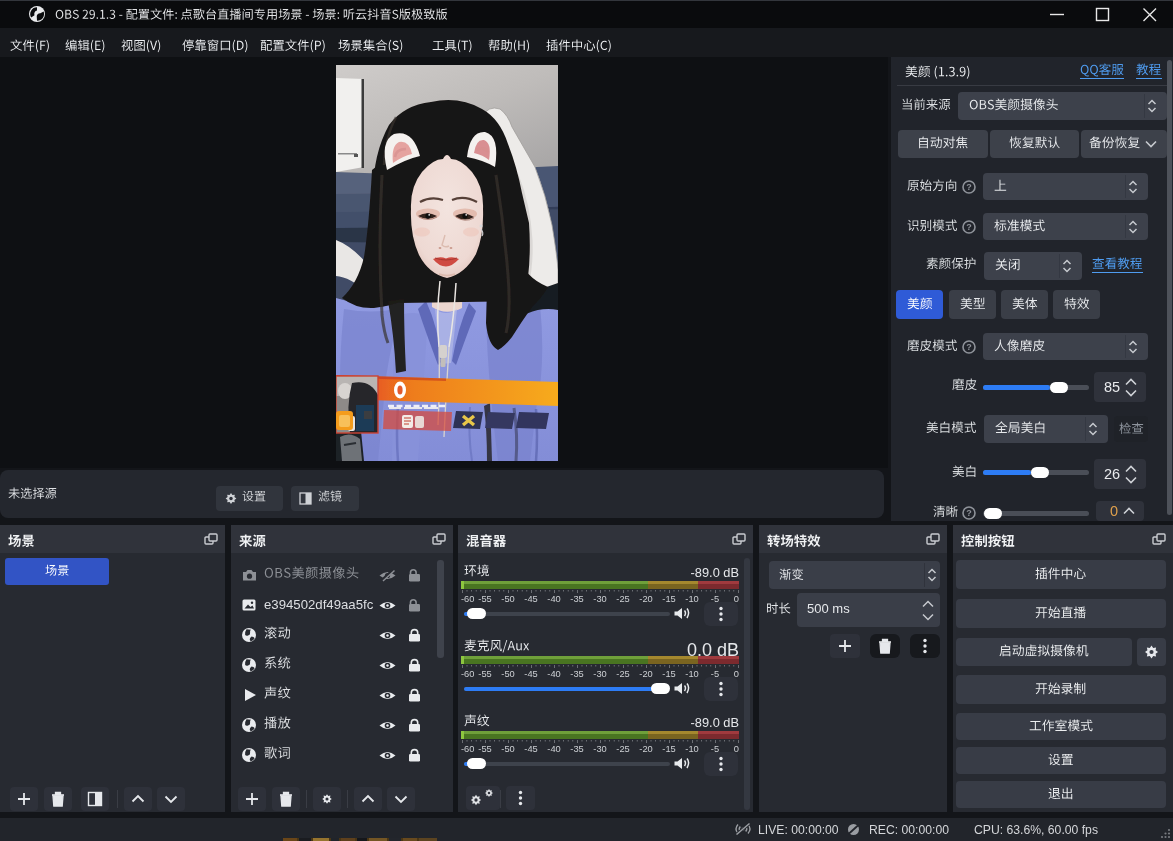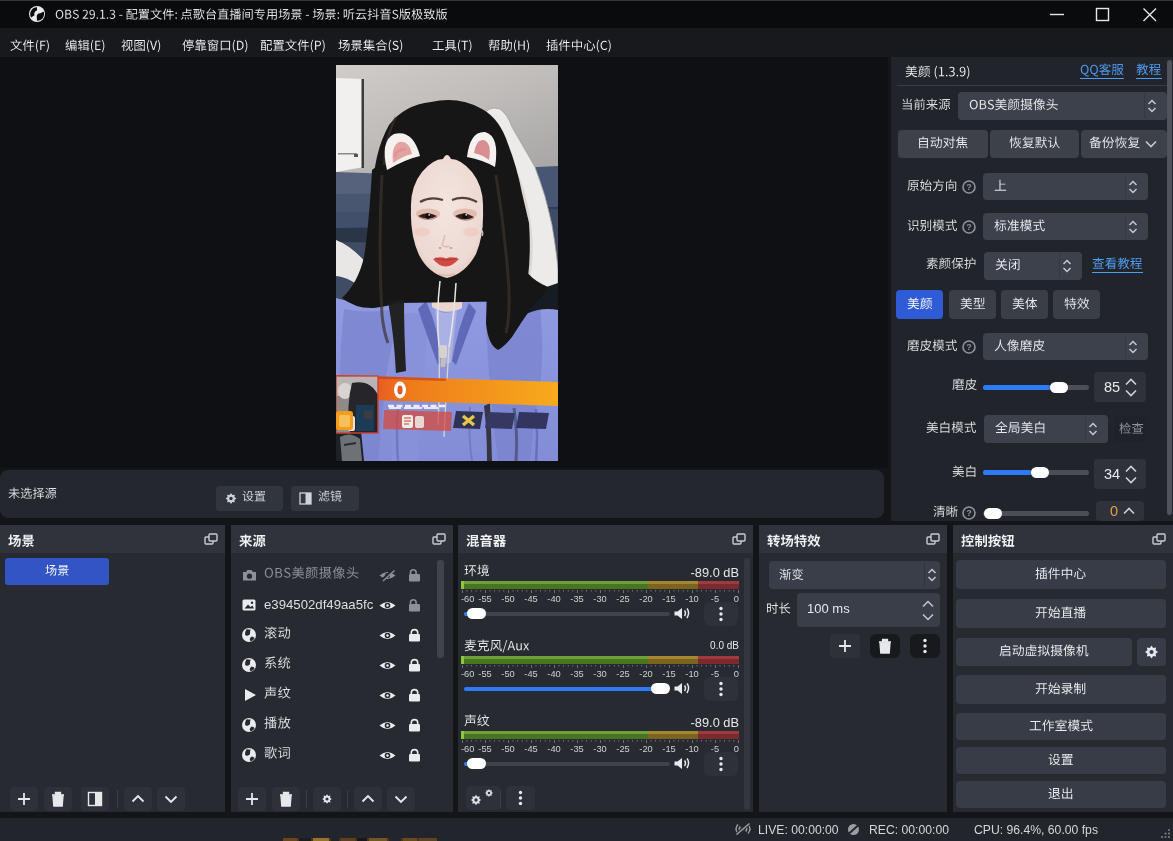--- a/index.html
+++ b/index.html
@@ -727,21 +727,21 @@
         <g fill="#e6e8eb" transform="translate(0,11.26) scale(0.012800,-0.012800)">
           <use href="#gR_cid46903" x="0"></use>
           <use href="#gR_cid10849" x="1000"></use>
           <use href="#gR_cid44285" x="2000"></use>
           <use href="#gR_cid00016" x="3000"></use>
           <use href="#gR_cid00034" x="3392"></use>
           <use href="#gR_cid00086" x="4000"></use>
           <use href="#gR_cid00089" x="4607"></use>
         </g>
       </svg>
-      <div style="position:absolute;top:640px;font-family:'Liberation Sans',sans-serif;font-size:10px;color:#e6e8eb;font-weight:400;white-space:nowrap;line-height:1.2;right:434px;">0.0 dB</div>
+      <div style="position:absolute;top:640px;font-family:'Liberation Sans',sans-serif;font-size:18px;color:#e6e8eb;font-weight:400;white-space:nowrap;line-height:1.2;right:434px;">0.0 dB</div>
       <div style="position:absolute;left:461px;top:656px;width:187px;height:3px;background:#6fa03a;"></div>
       <div style="position:absolute;left:461px;top:659px;width:187px;height:5px;background:#497521;"></div>
       <div style="position:absolute;left:648px;top:656px;width:50px;height:3px;background:#a5882e;"></div>
       <div style="position:absolute;left:648px;top:659px;width:50px;height:5px;background:#7a6420;"></div>
       <div style="position:absolute;left:698px;top:656px;width:41px;height:3px;background:#a03a3e;"></div>
       <div style="position:absolute;left:698px;top:659px;width:41px;height:5px;background:#7c2a2e;"></div>
       <div style="position:absolute;left:461px;top:656px;width:3px;height:8px;background:#8dc63f;"></div>
       <svg style="position:absolute;left:461px;top:664.5px;" width="280" height="4">
         <rect x="1.0" y="0" width="0.8" height="3" fill="#7d8086"></rect>
         <rect x="5.6" y="0" width="0.8" height="1.5" fill="#7d8086"></rect>
@@ -971,21 +971,21 @@
         <path d="M1.5 5 L5 1.5 L8.5 5" fill="none" stroke="#c6c9ce" stroke-width="1.5"></path>
         <path d="M1.5 9 L5 12.5 L8.5 9" fill="none" stroke="#c6c9ce" stroke-width="1.5"></path>
       </svg>
       <svg style="position:absolute;left:766.0px;top:602.0px;overflow:visible" width="30" height="18">
         <g fill="#e3e5e8" transform="translate(0,10.91) scale(0.012400,-0.012400)">
           <use href="#gR_cid20241" x="0"></use>
           <use href="#gR_cid42842" x="1000"></use>
         </g>
       </svg>
       <div style="position:absolute;left:797px;top:593px;width:143px;height:34px;background:#3a3e48;border-radius:4px;"></div>
-      <div style="position:absolute;top:601px;font-family:'Liberation Sans',sans-serif;font-size:13px;color:#e6e8eb;font-weight:400;white-space:nowrap;line-height:1.2;left:807px;">100 ms</div>
+      <div style="position:absolute;top:601px;font-family:'Liberation Sans',sans-serif;font-size:13px;color:#e6e8eb;font-weight:400;white-space:nowrap;line-height:1.2;left:807px;">500 ms</div>
       <svg style="position:absolute;left:922px;top:600px;" width="12" height="8">
         <path d="M1 6.5 L6 1.5 L11 6.5" fill="none" stroke="#c6c9ce" stroke-width="1.5"></path>
       </svg>
       <svg style="position:absolute;left:922px;top:613px;" width="12" height="8">
         <path d="M1 1.5 L6 6.5 L11 1.5" fill="none" stroke="#c6c9ce" stroke-width="1.5"></path>
       </svg>
       <div style="position:absolute;left:830px;top:634px;width:30px;height:24px;background:#2e313a;border-radius:4px;"></div>
       <svg style="position:absolute;left:830px;top:634px;" width="30" height="24">
         <path d="M9 12 H21 M15 6 V18" stroke="#e6e8ec" stroke-width="1.8"></path>
       </svg>
@@ -1079,21 +1079,21 @@
           <path d="M3.5 12.5 L16.5 1.5" stroke="#22252b" stroke-width="3"></path>
           <path d="M3.5 12.5 L16.5 1.5" stroke="#9a9da2" stroke-width="1.5"></path>
         </g>
       </svg>
       <div style="position:absolute;top:823px;font-family:'Liberation Sans',sans-serif;font-size:12.2px;color:#d4d6d9;font-weight:400;white-space:nowrap;line-height:1.2;left:758px;">LIVE: 00:00:00</div>
       <svg style="position:absolute;left:847px;top:823px;" width="14" height="13">
         <circle cx="6.5" cy="6.5" r="5.5" fill="#9a9da2"></circle>
         <path d="M1.5 11 L11.5 2" stroke="#22252b" stroke-width="1.8"></path>
       </svg>
       <div style="position:absolute;top:823px;font-family:'Liberation Sans',sans-serif;font-size:12.2px;color:#d4d6d9;font-weight:400;white-space:nowrap;line-height:1.2;left:869px;">REC: 00:00:00</div>
-      <div style="position:absolute;top:823px;font-family:'Liberation Sans',sans-serif;font-size:12.2px;color:#d4d6d9;font-weight:400;white-space:nowrap;line-height:1.2;left:974px;">CPU: 96.4%, 60.00 fps</div>
+      <div style="position:absolute;top:823px;font-family:'Liberation Sans',sans-serif;font-size:12.2px;color:#d4d6d9;font-weight:400;white-space:nowrap;line-height:1.2;left:974px;">CPU: 63.6%, 60.00 fps</div>
       <svg style="position:absolute;left:1160px;top:828px;" width="11" height="11">
         <circle cx="9" cy="2" r="1.1" fill="#787b80"></circle>
         <circle cx="5.5" cy="5.5" r="1.1" fill="#787b80"></circle>
         <circle cx="9" cy="5.5" r="1.1" fill="#787b80"></circle>
         <circle cx="2" cy="9" r="1.1" fill="#787b80"></circle>
         <circle cx="5.5" cy="9" r="1.1" fill="#787b80"></circle>
         <circle cx="9" cy="9" r="1.1" fill="#787b80"></circle>
       </svg>
       <div style="position:absolute;left:891px;top:57px;width:282px;height:464px;background:#21242b;"></div>
       <svg style="position:absolute;left:905.0px;top:65.0px;overflow:visible" width="71" height="19">
@@ -1363,21 +1363,21 @@
       <svg style="position:absolute;left:952.0px;top:465.0px;overflow:visible" width="31" height="19">
         <g fill="#dcdfe2" transform="translate(0,11.09) scale(0.012600,-0.012600)">
           <use href="#gR_cid32007" x="0"></use>
           <use href="#gR_cid27691" x="1000"></use>
         </g>
       </svg>
       <div style="position:absolute;left:983px;top:470px;width:106px;height:5px;background:#4a4e57;border-radius:2.5px;"></div>
       <div style="position:absolute;left:983px;top:470px;width:48px;height:5px;background:#2d7cf5;border-radius:2.5px;"></div>
       <div style="position:absolute;left:1031px;top:466.5px;width:18px;height:11px;background:#ffffff;border-radius:5.5px;"></div>
       <div style="position:absolute;left:1094px;top:459px;width:52px;height:30px;background:#2f323b;border-radius:4px;"></div>
-      <div style="position:absolute;top:466px;font-family:'Liberation Sans',sans-serif;font-size:14.5px;color:#e8eaed;font-weight:400;white-space:nowrap;line-height:1.2;left:1112px;transform:translateX(-50%);">34</div>
+      <div style="position:absolute;top:466px;font-family:'Liberation Sans',sans-serif;font-size:14.5px;color:#e8eaed;font-weight:400;white-space:nowrap;line-height:1.2;left:1112px;transform:translateX(-50%);">26</div>
       <svg style="position:absolute;left:1125px;top:465px;" width="12" height="8">
         <path d="M1 6.5 L6 1.5 L11 6.5" fill="none" stroke="#cfd2d7" stroke-width="1.6"></path>
       </svg>
       <svg style="position:absolute;left:1125px;top:476px;" width="12" height="8">
         <path d="M1 1.5 L6 6.5 L11 1.5" fill="none" stroke="#cfd2d7" stroke-width="1.6"></path>
       </svg>
       <svg style="position:absolute;left:933.0px;top:505.0px;overflow:visible" width="31" height="19">
         <g fill="#dcdfe2" transform="translate(0,11.09) scale(0.012600,-0.012600)">
           <use href="#gR_cid23731" x="0"></use>
           <use href="#gR_cid20431" x="1000"></use>

